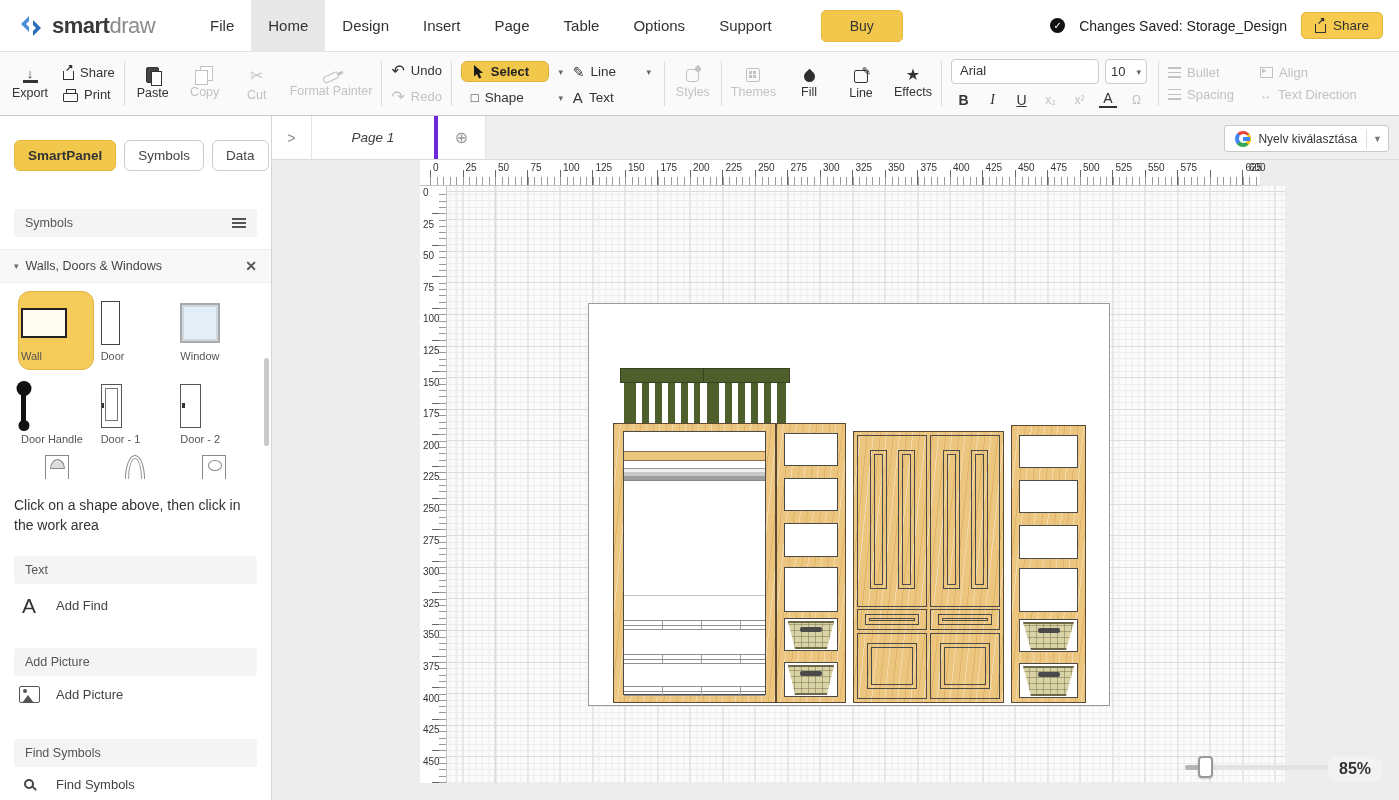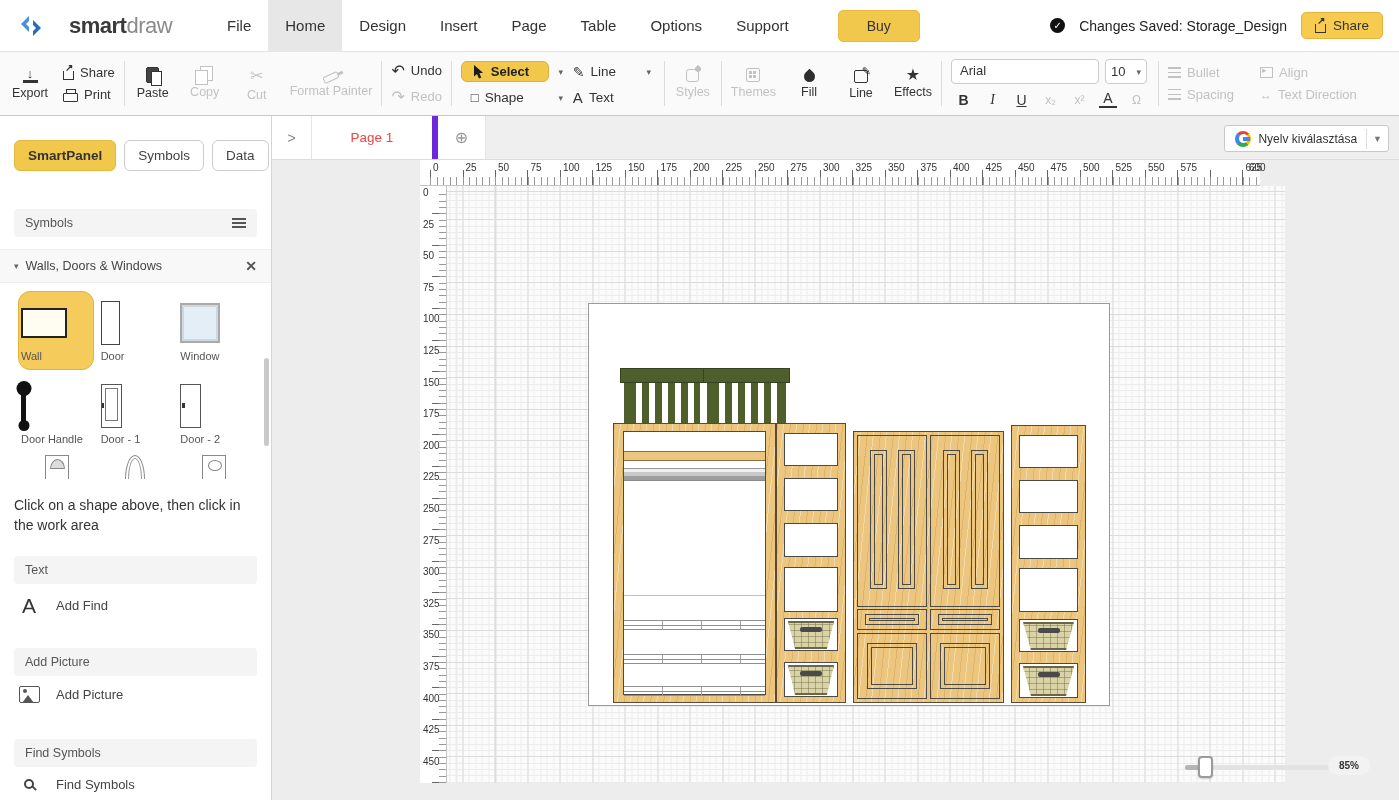--- a/index.html
+++ b/index.html
@@ -2,21 +2,21 @@
 <html><head>
 <meta charset="utf-8">
 <style>
   * { margin:0; padding:0; box-sizing:border-box; }
   html,body { width:1399px; height:800px; overflow:hidden; background:#ededed;
     font-family:"Liberation Sans", sans-serif; color:#333; }
 
   
   .menubar { height:52px; background:#fff; border-bottom:1px solid #e2e2e2;
     display:flex; align-items:center; padding-left:18px; position:relative; }
-  .logo { display:flex; align-items:center; gap:25px; }
+  .logo { display:flex; align-items:center; gap:8px; }
   .logo-text { font-size:22px; letter-spacing:-0.5px; }
   .logo-text b { color:#3a3a3a; font-weight:bold; }
   .logo-text span { color:#8a8a8a; font-weight:normal; }
   .menu-items { display:flex; margin-left:38px; height:52px;align-items:flex-end; }
   .menu-item { padding:0 17px; line-height:52px; font-size:15px; color:#333; cursor:default; }
   .menu-item.active { background:#e7e7e7; }
   .buy-btn { margin-left:32px; background:#F2C84C; border:1px solid #e8ba41; border-radius:5px;
     padding:7px 28px; font-size:14px; color:#333; }
   .mb-right { margin-left:auto; display:flex; align-items:center; gap:14px; padding-right:16px; }
   .check-circle { width:15px; height:15px; border-radius:50%; background:#111; color:#fff;
@@ -144,21 +144,21 @@
   .side-scrollbar { position:absolute; right:2px; top:242px; width:5px; height:88px; background:#c9c9c9; border-radius:3px; }
   .hint-text { padding:16px 14px 0; font-size:14px; color:#333; line-height:1.45; }
   .side-item { display:flex; align-items:center; gap:15px; padding:10px 17px; font-size:13px; color:#444; }
   .side-item .item-icon { width:24px; display:flex; justify-content:center; }
   .letter-a { font-size:21px; color:#333; }
 
   
   .canvas-area { flex:1; display:flex; flex-direction:column; min-width:0; background:#ededed; }
   .pagetab-bar { height:44px; background:#efefef; border-bottom:1px solid #dcdcdc; display:flex; align-items:stretch; position:relative; }
   .tab-overflow { width:40px; background:#fff; display:flex; align-items:center; justify-content:center; color:#888; font-size:14px; border-right:1px solid #e4e4e4; }
-  .page-tab { width:126px; background:#fff; border-right:6px solid #6d28d9; display:flex; align-items:center; justify-content:center; color:#ef4444; font-size:13.5px; }
+  .page-tab { width:126px; background:#fff; border-right:4px solid #6d28d9; display:flex; align-items:center; justify-content:center; color:#404040; font-size:13.5px;font-style:italic; }
   .tab-add { width:48px; background:#fff; display:flex; align-items:center; justify-content:center; color:#999; font-size:16px; border-right:1px solid #e4e4e4; }
   .lang-btn { position:absolute; right:10px; top:9px; height:27px; display:flex; align-items:center; gap:7px;
     background:#fff; border:1px solid #c9c9c9; border-radius:3px; padding:0 0 0 10px; font-size:12px; color:#333; }
   .lang-caret { border-left:1px solid #ddd; padding:5px 6px; color:#777; font-size:9px; margin-left:2px; }
 
   .workarea { position:relative; flex:1; background:#ededed; overflow:hidden; }
   .h-ruler { position:absolute; left:148px; top:0; width:840px; height:26px; background:#fff;
     border-bottom:1px solid #c4c4c4; }
   .h-ruler::after { content:''; position:absolute; left:10px; right:0; bottom:0; height:8px;
     background:repeating-linear-gradient(90deg,#999 0 1px,transparent 1px 6.5px); }
@@ -209,21 +209,21 @@
     background-image:repeating-linear-gradient(90deg, rgba(110,105,70,.45) 0 1px, transparent 1px 7px),
       repeating-linear-gradient(0deg, rgba(110,105,70,.45) 0 1px, transparent 1px 6px);
     box-shadow:inset 0 0 0 2px #6b6648; }
   .basket-handle { position:absolute; top:6px; left:50%; transform:translateX(-50%); width:22px; height:5px; background:#4a4a4a; border-radius:2px; }
 
   .zoom-fill { position:absolute; left:913px; top:605px; width:20px; height:5px; background:#b5b5b5; border-radius:3px; }
   .zoom-track { position:absolute; left:913px; top:605px; width:160px; height:5px; background:#e3e3e3; border-radius:3px; }
   .zoom-handle { position:absolute; left:926px; top:596px; width:15px; height:22px; background:#fff;
     border:2px solid #9a9a9a; border-radius:4px; box-shadow:0 1px 2px rgba(0,0,0,.18); }
   .zoom-badge { position:absolute; left:1056px; top:596px; background:#f2f2f2; border-radius:10px;
-    padding:4px 11px; font-size:10px; color:#333; font-weight:bold; }
+    padding:4px 11px; font-size:16px; color:#333; font-weight:bold; }
 </style>
 </head>
 <body>
 
 <header class="menubar">
   <div class="logo">
     <svg width="26" height="26" viewBox="0 0 26 26">
       <path d="M11 3 L3 11 L11 19 L11 14 L8 11 L11 8 Z" fill="#4a90d9"></path>
       <path d="M15 7 L23 15 L15 23 L15 18 L18 15 L15 12 Z" fill="#2b6cb8"></path>
     </svg>

